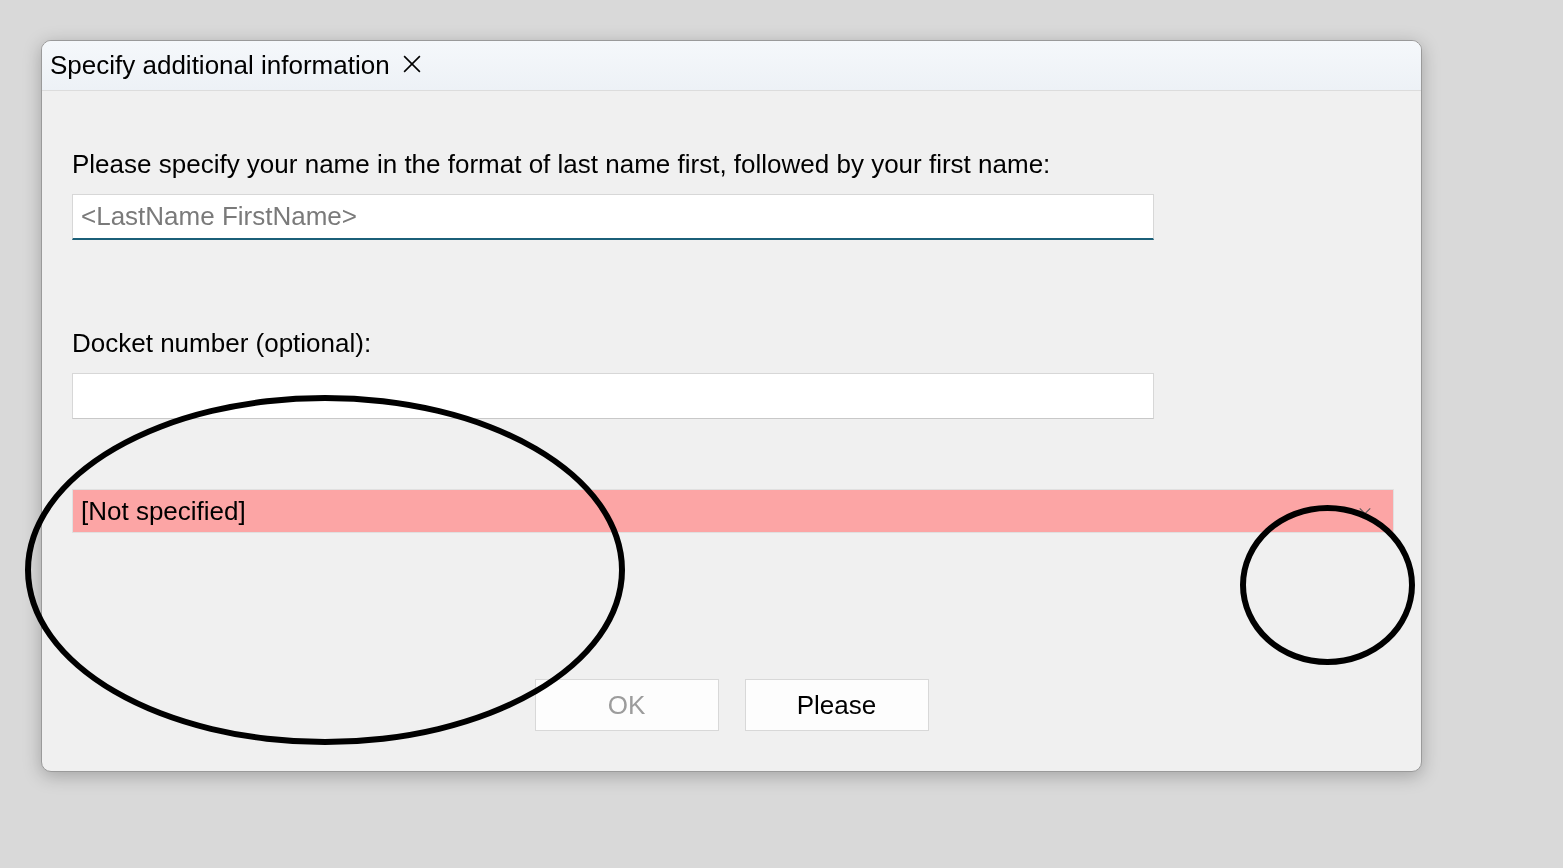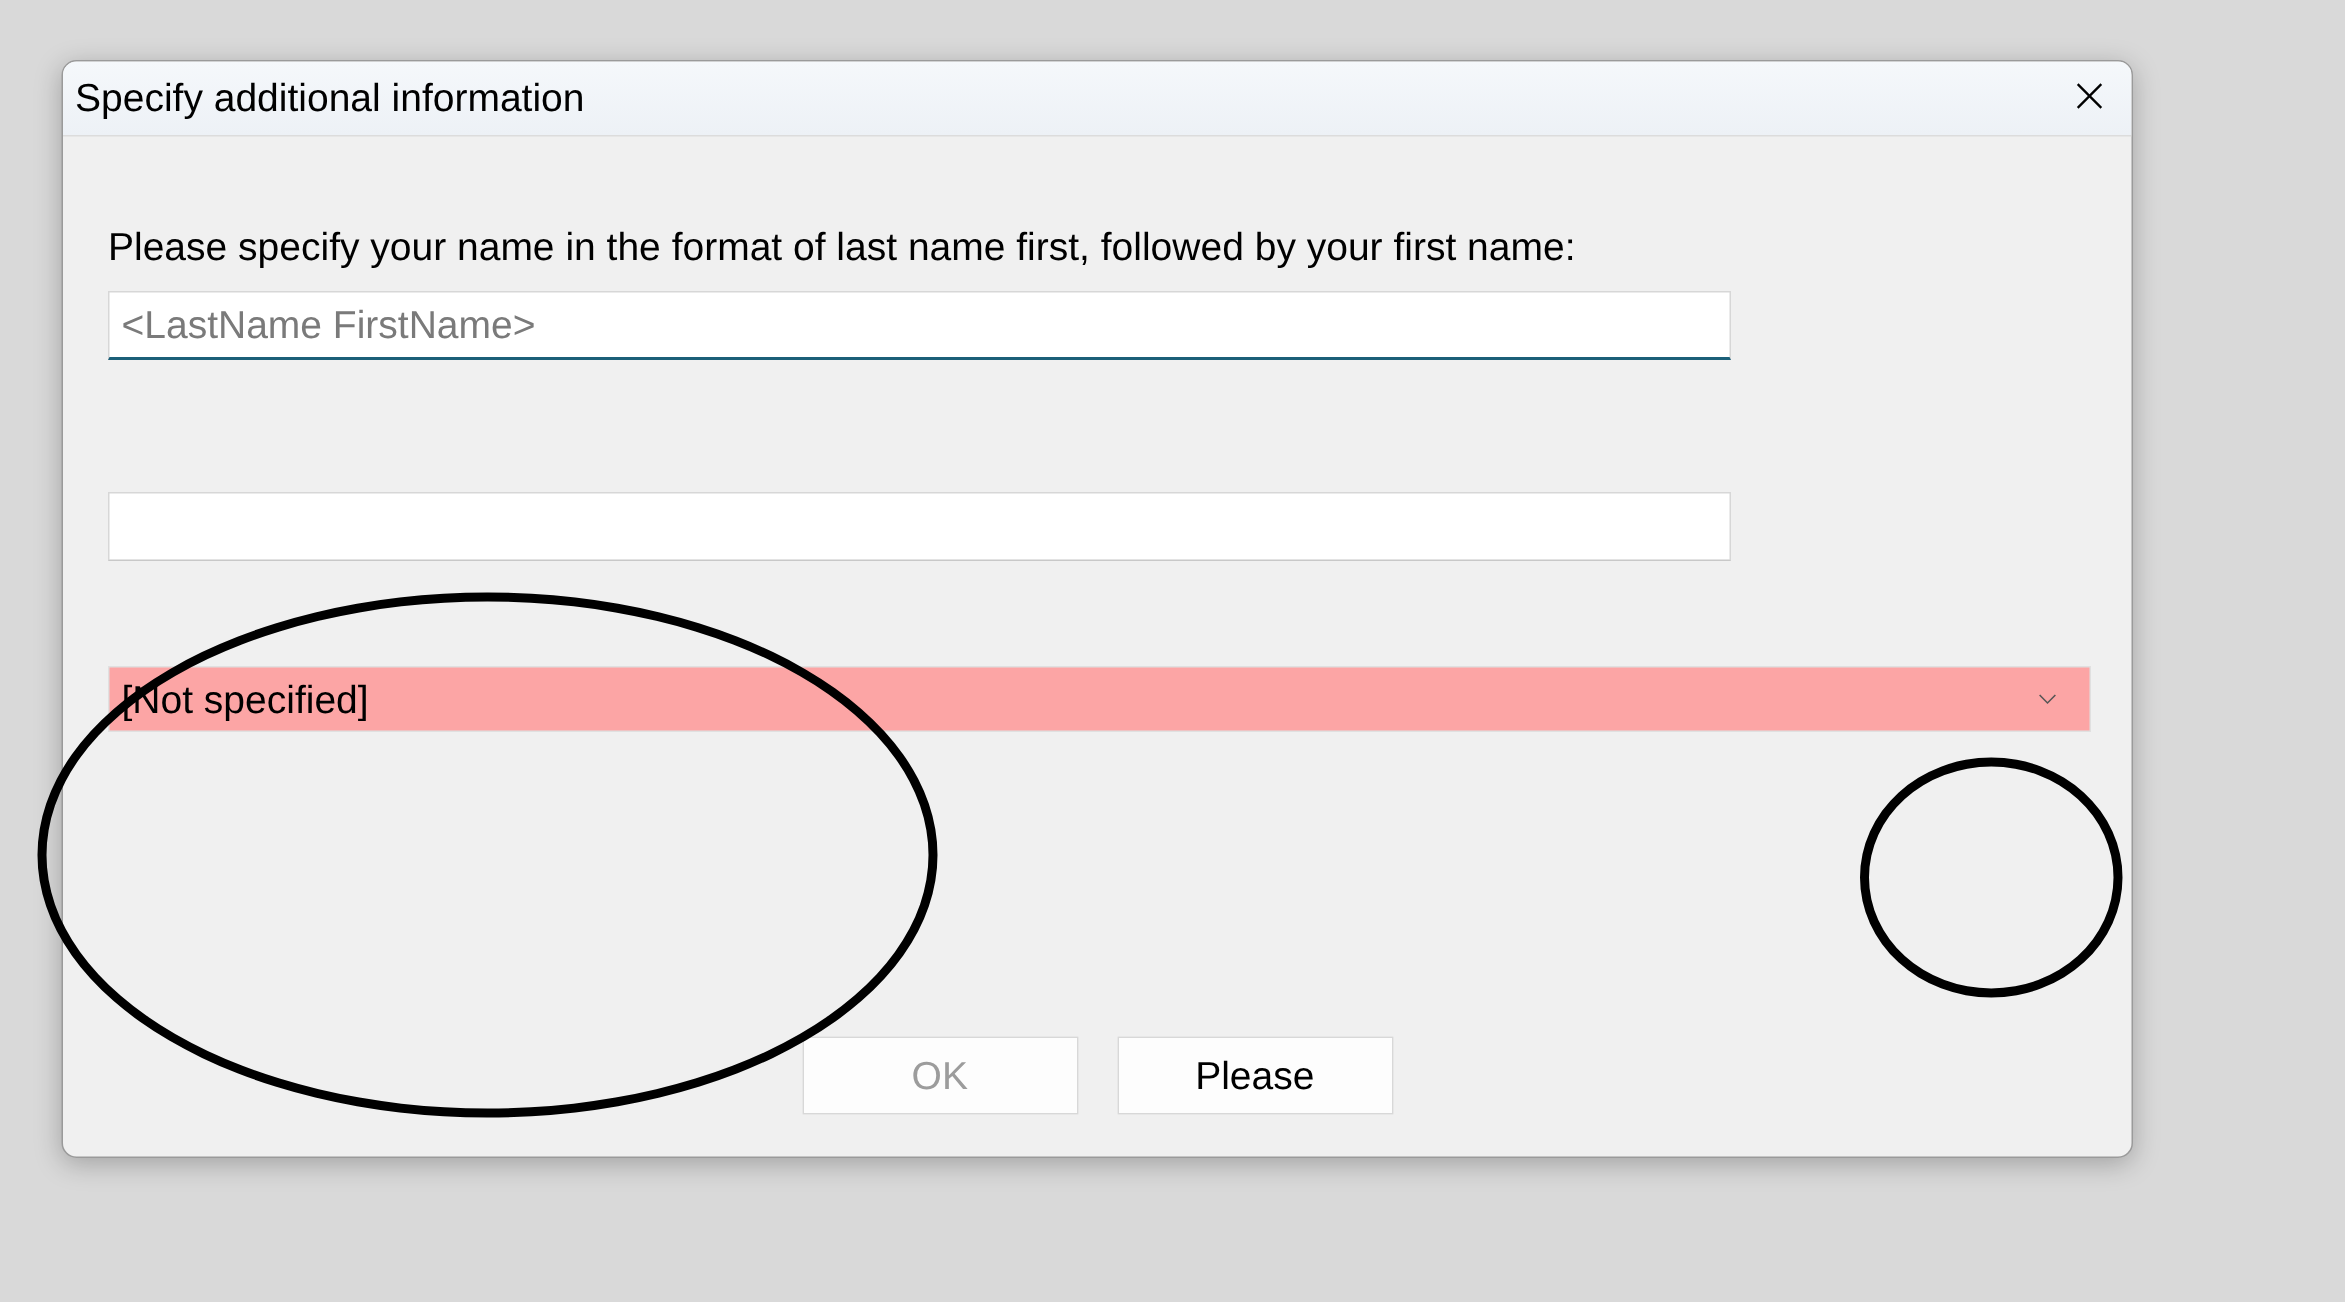--- a/index.html
+++ b/index.html
@@ -26,21 +26,21 @@
       border-radius: 10px;
       box-shadow: 0 4px 18px rgba(0,0,0,0.25);
       overflow: hidden;
     }
     .titlebar {
       height: 50px;
       background: linear-gradient(#f5f8fb, #edf1f6);
       border-bottom: 1px solid #dcdcdc;
       display: flex;
       align-items: center;
-      justify-content: space-between;
+      justify-content: flex-start;
       padding: 0 6px 0 6px;
     }
     .titlebar-title {
       font-size: 26px;
       color: #000;
       padding-left: 2px;
     }
     .close-btn {
       width: 44px;
       height: 40px;
@@ -100,21 +100,21 @@
       display: flex;
       align-items: center;
       justify-content: center;
     }
     .select-chevron svg {
       width: 14px;
       height: 14px;
     }
     .buttons {
       position: absolute;
-      bottom: 28px;
+      bottom: 40px;
       left: 0;
       right: 0;
       display: flex;
       justify-content: center;
       gap: 26px;
     }
     .btn {
       width: 184px;
       height: 52px;
       background: #fdfdfd;
@@ -162,20 +162,21 @@
       </span>
     </button>
   </div>
 
   <div class="content">
     <div class="label">Please specify your name in the format of last name first, followed by your first name:</div>
     <input class="text-input" type="text" placeholder="&lt;LastName FirstName&gt;" style="">
 
     <div class="gap-large"></div>
 
+    <div class="label">Docket number (optional):</div>
     <input class="text-input plain" type="text" style="">
 
     <div class="gap-med"></div>
 
     <div class="select-wrap">
       <span>[Not specified]</span>
       <span class="select-chevron">
         <svg viewBox="0 0 16 16">
             <polyline points="2,5 8,11 14,5" fill="none" stroke="#555" stroke-width="1.2"></polyline>
           </svg>

